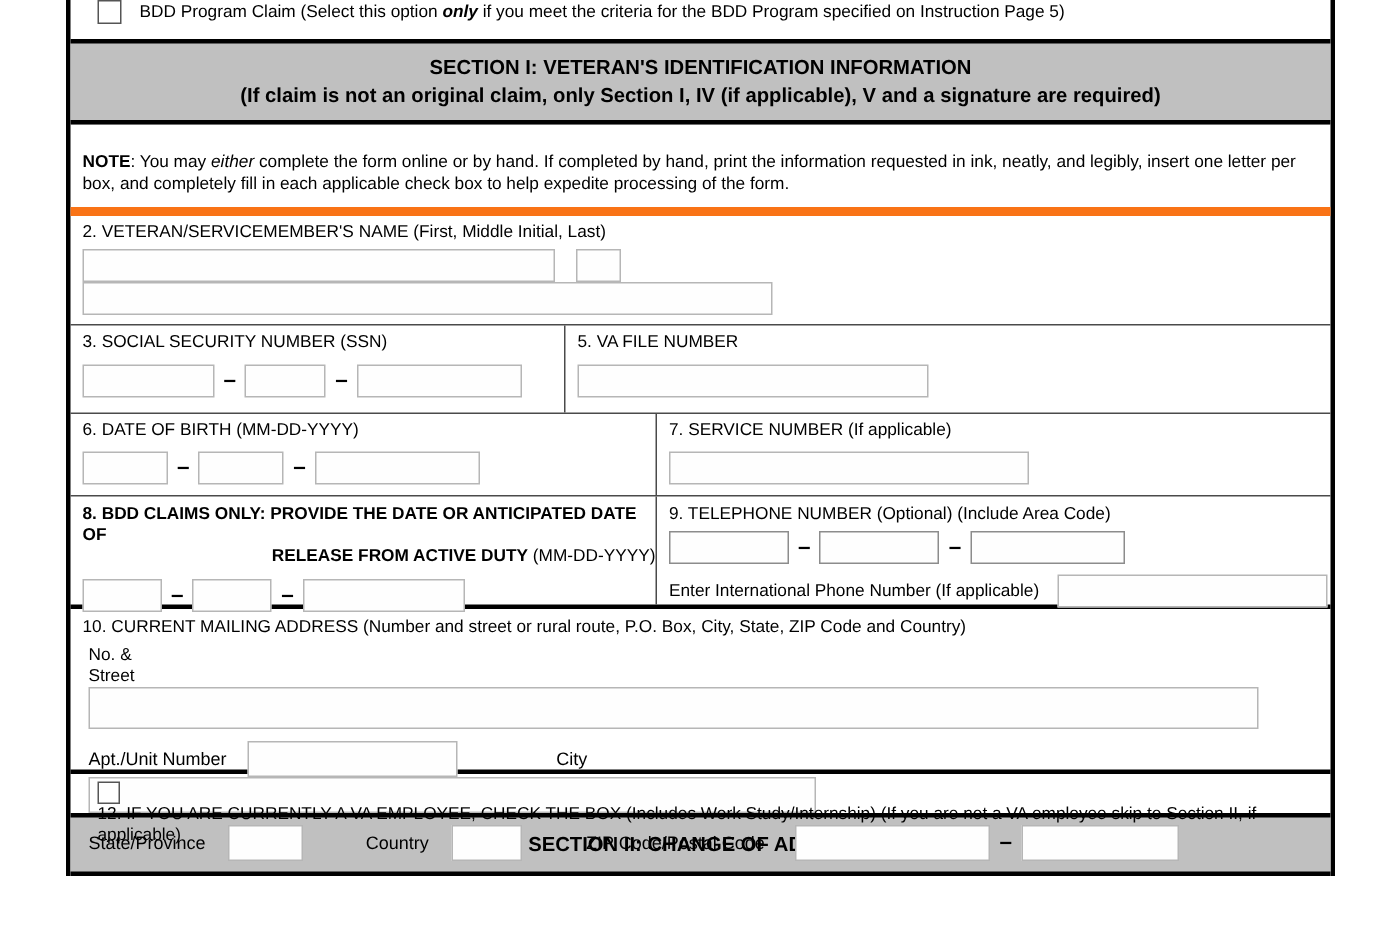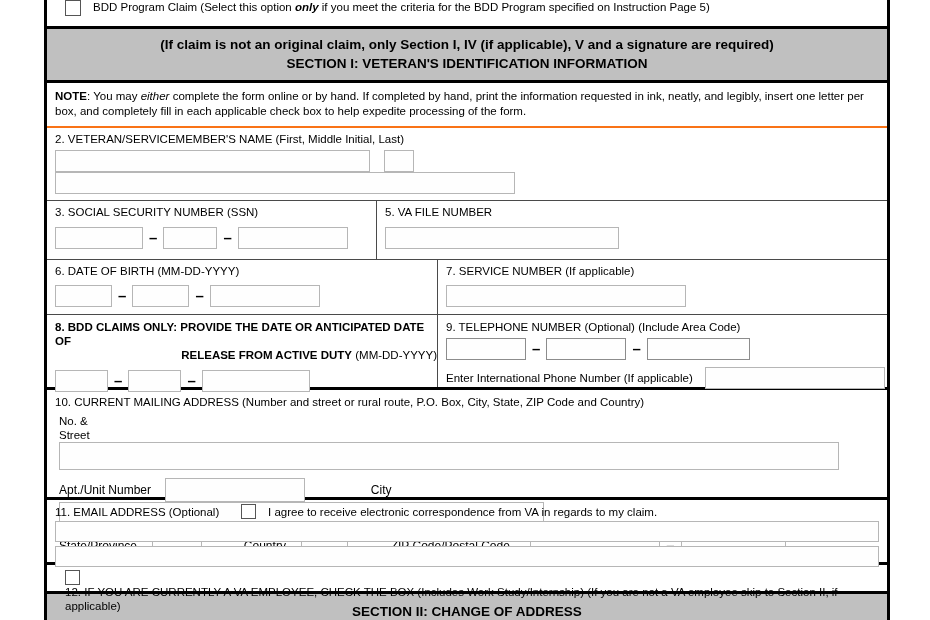--- a/index.html
+++ b/index.html
@@ -114,25 +114,25 @@
 </head>
 <body>
 
 <div class="page">
 
   <div class="row bdd-row" style="height:52px; padding-top:26px; border-bottom:none;">
     <span class="cbox"></span><span class="lbl"><span>BDD Program Claim (Select this option </span><span class="bold ital">only</span><span> if you meet the criteria for the BDD Program specified on Instruction Page 5)</span></span>
   </div>
 
   <div class="section-hdr">
+    <div>SECTION I: VETERAN'S IDENTIFICATION INFORMATION</div>
     <div>(If claim is not an original claim, only Section I, IV (if applicable), V and a signature are required)</div>
-    <div>SECTION I: VETERAN'S IDENTIFICATION INFORMATION</div>
-  </div>
-
-  <div class="row note" style="border-bottom:2px solid #f97316;">
+  </div>
+
+  <div class="row note" style="border-bottom:6px solid #f97316;margin-top:12px;">
     <span class="bold">NOTE</span><span>: You may </span><span class="ital">either</span><span> complete the form online or by hand. If completed by hand, print the information requested in ink, neatly, and legibly, insert one letter per box, and completely fill in each applicable check box to help expedite processing of the form.</span>
   </div>
 
   <div class="row">
     <div class="fieldlabel">2. VETERAN/SERVICEMEMBER'S NAME (First, Middle Initial, Last)</div>
     <div class="name-row">
       <span class="ibox" style="width:315px;"></span>
       <span style="display:inline-block;width:8px;"></span>
       <span class="ibox" style="width:30px;"></span>
       <span style="display:inline-block;width:8px;"></span>
@@ -237,35 +237,20 @@
       <span class="ibox" style="width:47px;height:24px;"></span>
       <span style="display:inline-block;width:36px;"></span>
       <span class="addr-lbl">ZIP Code/Postal Code</span>
       <span style="display:inline-block;width:14px;"></span>
       <span class="ibox" style="width:130px;height:24px;"></span>
       <span class="dash">–</span>
       <span class="ibox" style="width:105px;height:24px;"></span>
     </div>
   </div>
 
-  <div class="row thickline" style="height:65px;">
-    <div style="padding:4px 0 0 8px;">
-      <span class="lbl inline-mid">11. EMAIL ADDRESS (Optional)</span>
-      <span style="display:inline-block;width:15px;"></span>
-      <span class="cbox"></span>
-      <span style="display:inline-block;width:6px;"></span>
-      <span class="lbl inline-mid">I agree to receive electronic correspondence from VA in regards to my claim.</span>
-    </div>
-    <div style="padding:2px 0 0 8px;">
-      <span class="ibox" style="width:824px;height:21px;"></span>
-    </div>
-    <div style="padding:4px 0 0 8px;">
-      <span class="ibox" style="width:824px;height:21px;"></span>
-    </div>
-  </div>
 
   <div class="row" style="height:26px; padding:5px 0 0 18px; border-bottom:none;">
     <span class="cbox"></span>
     <span style="display:inline-block;width:10px;"></span>
     <span class="lbl inline-mid">12. IF YOU ARE CURRENTLY A VA EMPLOYEE, CHECK THE BOX (Includes Work Study/Internship) (If you are not a VA employee skip to Section II, if applicable)</span>
   </div>
 
   <div class="section-hdr single">
     <div>SECTION II: CHANGE OF ADDRESS</div>
   </div>

